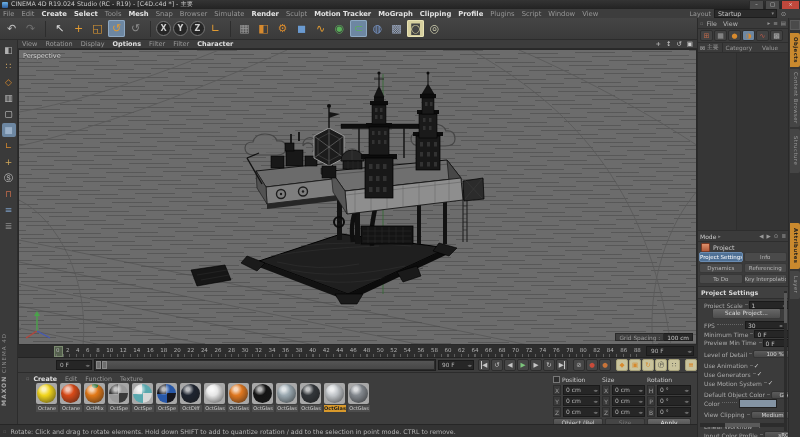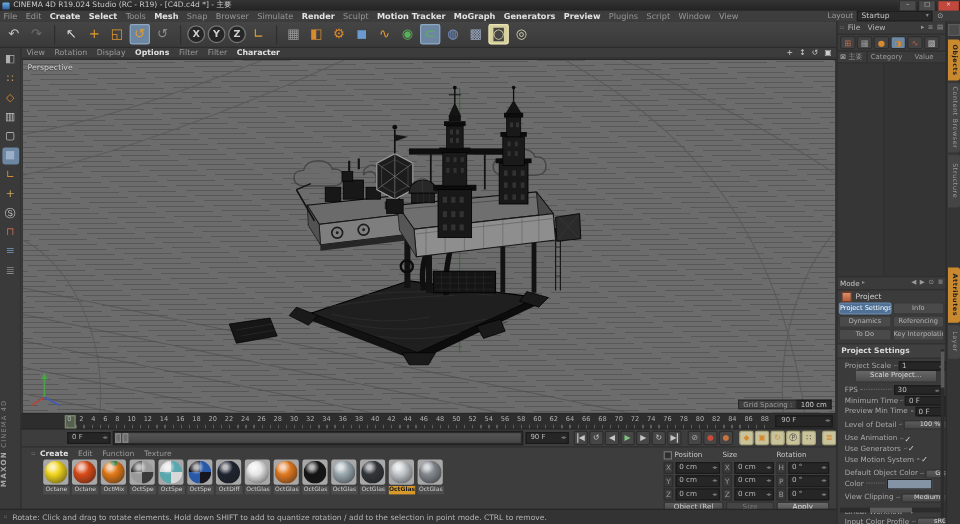--- a/index.html
+++ b/index.html
@@ -215,22 +215,22 @@
         <div class="mi bright">Select</div>
         <div class="mi">Tools</div>
         <div class="mi bright">Mesh</div>
         <div class="mi">Snap</div>
         <div class="mi">Browser</div>
         <div class="mi">Simulate</div>
         <div class="mi bright">Render</div>
         <div class="mi">Sculpt</div>
         <div class="mi bright">Motion Tracker</div>
         <div class="mi bright">MoGraph</div>
-        <div class="mi bright">Generators</div>
-        <div class="mi bright">Preview</div>
+        <div class="mi bright">Clipping</div>
+        <div class="mi bright">Profile</div>
         <div class="mi">Plugins</div>
         <div class="mi">Script</div>
         <div class="mi">Window</div>
         <div class="mi">View</div>
       </div>
     <div class="layoutbox">
       <span>Layout</span>
       <span class="layoutdd">Startup</span>
       <span class="searchico">⊙</span>
     </div>

